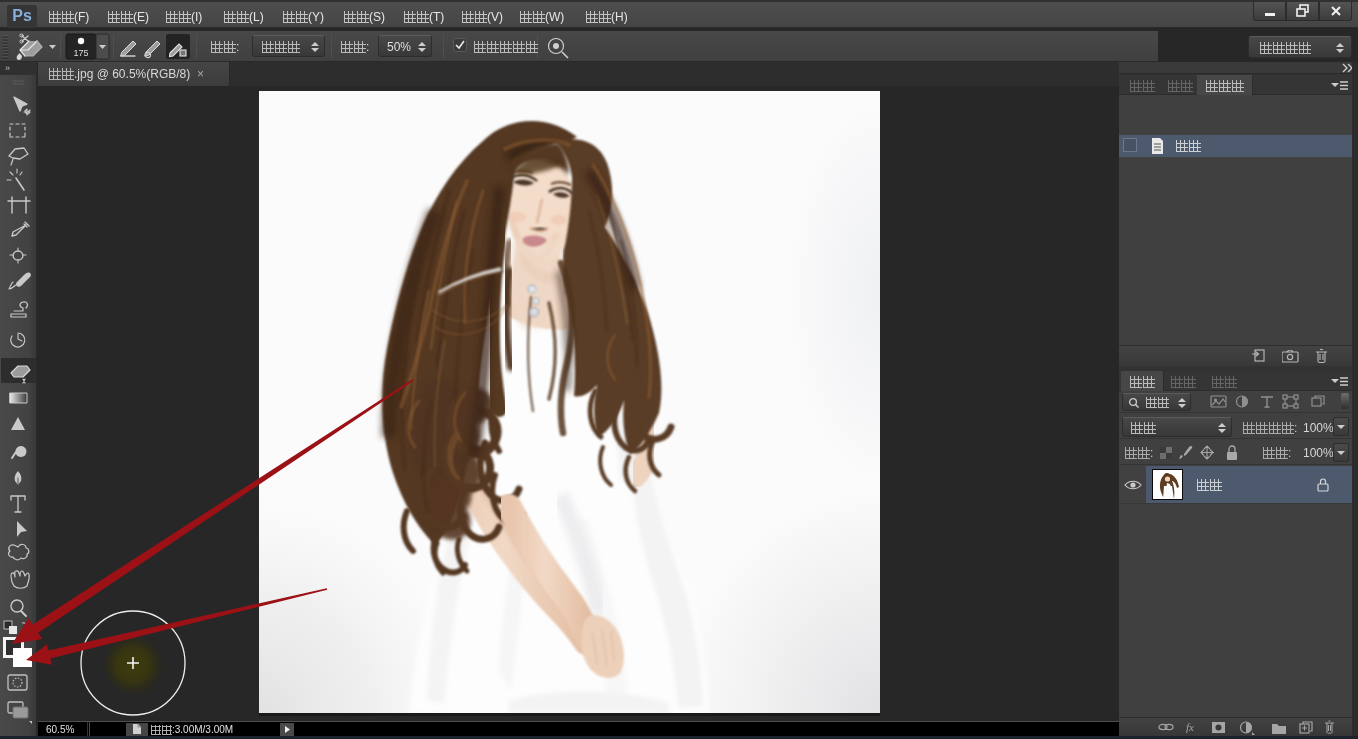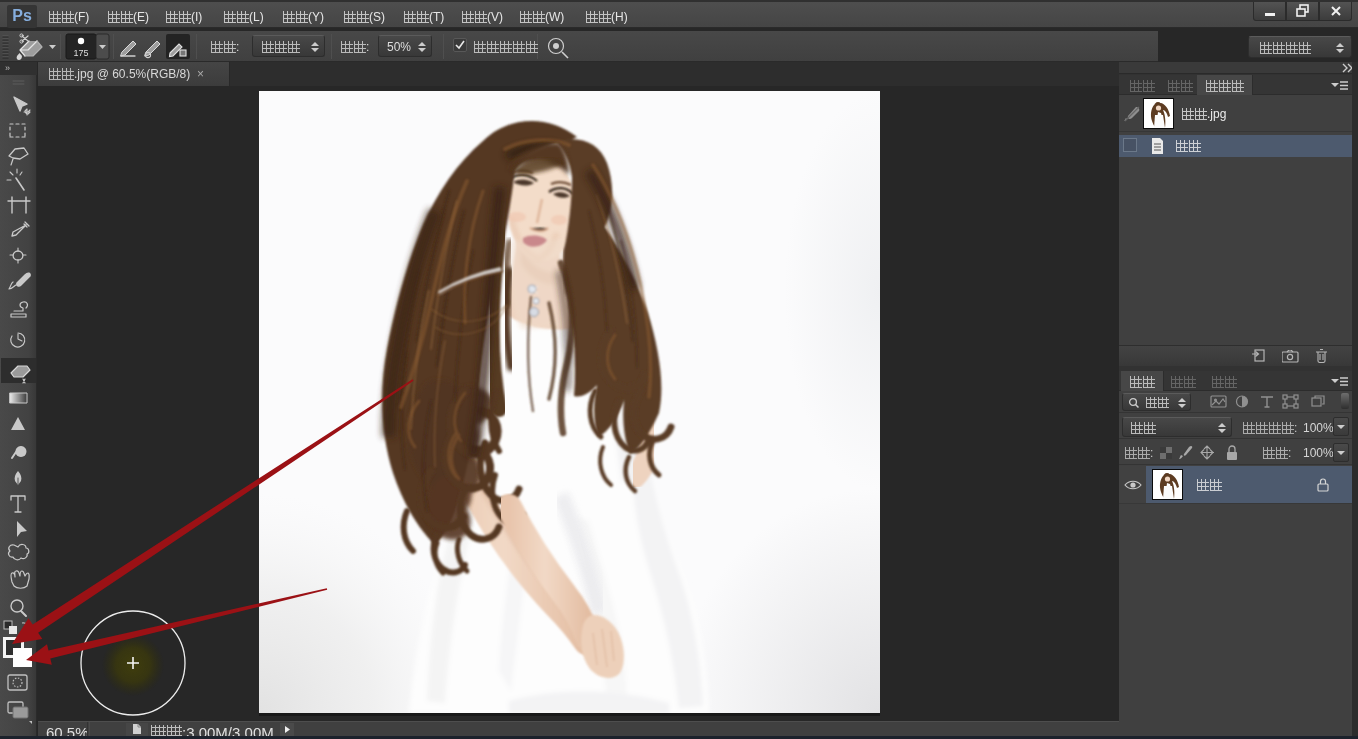--- a/index.html
+++ b/index.html
@@ -23,21 +23,21 @@
 .caret-ud::after{content:"";position:absolute;left:0;bottom:0;border:4px solid transparent;border-top:4px solid #ccc;border-bottom:none}
 
 #tabstrip{left:38px;top:62px;width:1081px;height:24px;background:#2d2d2d}
 #doctab{position:absolute;left:0;top:0;width:192px;height:24px;background:linear-gradient(#454545,#3c3c3c);border-right:1px solid #282828;color:#d8d8d8;padding:5px 0 0 10px}
 
 #toolbar{left:0;top:62px;width:37px;height:677px;background:linear-gradient(90deg,#494949,#424242 80%,#383838);border-right:1px solid #2a2a2a}
 #tbhead{position:absolute;left:0;top:0;width:37px;height:13px;background:#303030;color:#bbb;font-size:9px;text-align:left;padding-left:5px;line-height:12px}
 
 #canvas{left:259px;top:91px;width:621px;height:622px;background:#fcfcfc;box-shadow:0 3px 0 rgba(0,0,0,.35)}
 
-#statusbar{left:38px;top:721px;width:1081px;height:15px;background:#404040;border-top:1px solid #4e4e4e;color:#e0e0e0;font-size:15px}
+#statusbar{left:38px;top:721px;width:1081px;height:15px;background:#000000;border-top:1px solid #4e4e4e;color:#e0e0e0;font-size:10px}
 #winbottom{left:0;top:736px;width:1358px;height:3px;background:#1c222c}
 
 #dock{left:1119px;top:62px;width:239px;height:674px;background:#323232}
 .panel{position:absolute;left:0;width:233px;background:#404040}
 .ptabs{position:absolute;left:0;width:233px;height:20px;background:#353535;border-bottom:1px solid #2c2c2c}
 .ptab{position:absolute;top:0;height:20px;padding:4px 8px 0;color:#969696}
 .ptab.on{background:#474747;color:#dcdcdc;border-right:1px solid #2c2c2c}
 .bluerow{background:#4d5a6e}
 </style></head>
 <body>
@@ -446,36 +446,20 @@
  <div class="ptabs" style="top:13px">
   <span class="ptab" style="left:2px"><i class="z zl"></i><i class="z zl"></i></span>
   <span class="ptab" style="left:40px"><i class="z zl"></i><i class="z zl"></i></span>
   <span class="ptab on" style="left:78px"><i class="z"></i><i class="z"></i><i class="z"></i></span>
   <svg width="17" height="12" style="position:absolute;right:4px;top:5px">
         <path d="M0 3 l4 4 4 -4 z" fill="#ccc"></path>
         <path d="M9 2 h8 M9 5.5 h8 M9 9 h8" stroke="#ccc" stroke-width="1.5"></path>
       </svg>
  </div>
  <div class="panel" id="histpanel" style="top:33px;height:271px">
-  <div class="a" style="left:0;top:0;width:233px;height:37px;border-bottom:1px solid #363636">
-   <svg width="17" height="16" style="position:absolute;left:5px;top:11px">
-          <path d="M12 1 c2 0 4 2 3 4 l-7 7 c-2 2 -5 1 -4 -2 z" fill="#8e8e8e"></path>
-          <path d="M3 13 c-1 1 -2 2 -3 2 c1 -1 1 -2 2 -3" fill="#8e8e8e"></path>
-          <path d="M1 15 L 15 1" stroke="#666" stroke-width="1.2"></path>
-        </svg>
-   <div class="a" style="left:24px;top:3px;width:31px;height:31px;background:#fff;border:1px solid #0a0a0a">
-    <svg width="31" height="31" viewBox="0 0 31 31">
-            <ellipse cx="14" cy="8" rx="4" ry="5" fill="#59381f"></ellipse>
-            <path d="M10 6 C7 10 6 16 8 22 C9 25 10 27 12 29 L15 29 C13 24 13 18 14 13 L17 14 C19 19 19 25 18 29 L21 29 C22 22 21 15 19 11 C21 11 23 14 24 18 L26 17 C25 10 21 5 17 4 Z" fill="#5d3c22"></path>
-            <circle cx="14.5" cy="9" r="2.6" fill="#f0d7c4"></circle>
-            <path d="M11 16 L19 16 L21 29 L10 29 Z" fill="#fbfbfb"></path>
-          </svg>
-   </div>
-   <span class="a" style="left:62px;top:12px;color:#ececec"><i class="z"></i><i class="z"></i>.jpg</span>
-  </div>
   <div class="a bluerow" style="left:0;top:40px;width:233px;height:22px">
    <div class="a" style="left:4px;top:3px;width:14px;height:14px;border:1px solid #6b7889;background:#475264"></div>
    <svg width="13" height="16" style="position:absolute;left:32px;top:3px">
           <path d="M1 0 h8 l3 3 v13 h-11 z" fill="#e9e9e9"></path>
           <path d="M3 6 h7 M3 9 h7 M3 12 h7" stroke="#555" stroke-width="1"></path>
         </svg>
    <span class="a" style="left:56px;top:4px;color:#f2f2f2"><i class="z"></i><i class="z"></i></span>
   </div>
   <div class="a" style="left:0;top:250px;width:233px;height:21px;background:linear-gradient(#434343,#383838);border-top:1px solid #2e2e2e">
    <svg width="16" height="14" style="position:absolute;left:132px;top:3px">
@@ -575,15 +559,32 @@
             <path d="M11 16 L19 16 L21 29 L10 29 Z" fill="#fbfbfb"></path>
           </svg>
    </div>
    <span class="a" style="left:77px;top:12px;color:#eee"><i class="z"></i><i class="z"></i></span>
    <svg width="12" height="14" style="position:absolute;left:198px;top:12px">
           <rect x="1" y="6" width="10" height="7" rx="1" fill="none" stroke="#d5d5d5" stroke-width="1.2"></rect>
           <path d="M3.5 6 v-2.5 a2.5 2.5 0 0 1 5 0 v2.5" stroke="#d5d5d5" stroke-width="1.2" fill="none"></path>
         </svg>
   </div>
 
+  <div class="a" style="left:0;top:326px;width:233px;height:19px;background:linear-gradient(#424242,#373737);border-top:1px solid #2d2d2d">
+   <svg width="180" height="15" style="position:absolute;left:38px;top:2px" fill="none" stroke="#a5a5a5" stroke-width="1.2">
+    <ellipse cx="6" cy="7" rx="4" ry="2.6"></ellipse>
+          <ellipse cx="12" cy="7" rx="4" ry="2.6"></ellipse>
+    <text x="29" y="11" font-family="Liberation Serif" font-style="italic" font-size="11" fill="#a5a5a5" stroke="none">fx</text>
+    <rect x="55" y="2" width="13" height="11" fill="#a5a5a5" stroke="none"></rect>
+          <circle cx="61.5" cy="7.5" r="3" fill="#373737" stroke="none"></circle>
+    <circle cx="89" cy="7.5" r="5.5"></circle>
+          <path d="M89 2 a5.5 5.5 0 0 1 0 11 z" fill="#a5a5a5" stroke="none"></path>
+          <path d="M95 12 l3 3 h-3 z" fill="#a5a5a5" stroke="none"></path>
+    <path d="M115 4 h5 l2 2 h7 v8 h-14 z" fill="#a5a5a5" stroke="none"></path>
+    <rect x="143" y="4" width="9" height="9"></rect>
+          <path d="M146 4 v-2 h9 v9 h-2"></path>
+          <path d="M145 8 h5 M147.5 5.5 v5" stroke-width="1.1"></path>
+    <path d="M168 3 h9 M170 3 v9 c0 1 .8 1.2 1.5 1.2 h2 c.7 0 1.5 -.2 1.5 -1.2 v-9 M171.5 1 h2 M171.5 5 v6 M173.5 5 v6" stroke-width="1"></path>
+   </svg>
+  </div>
  </div>
 </div>
 <div class="a" style="left:1352px;top:62px;width:6px;height:674px;background:#2c2c2c"></div>
 
 </body></html>

